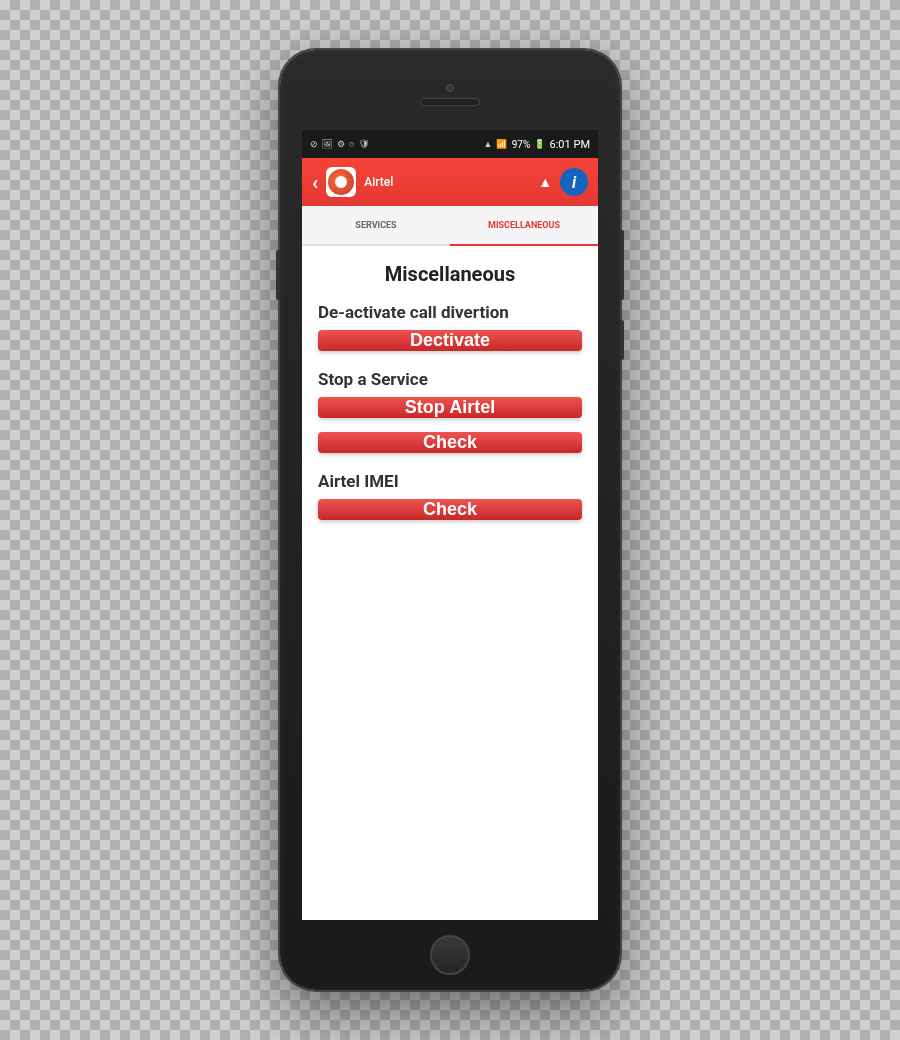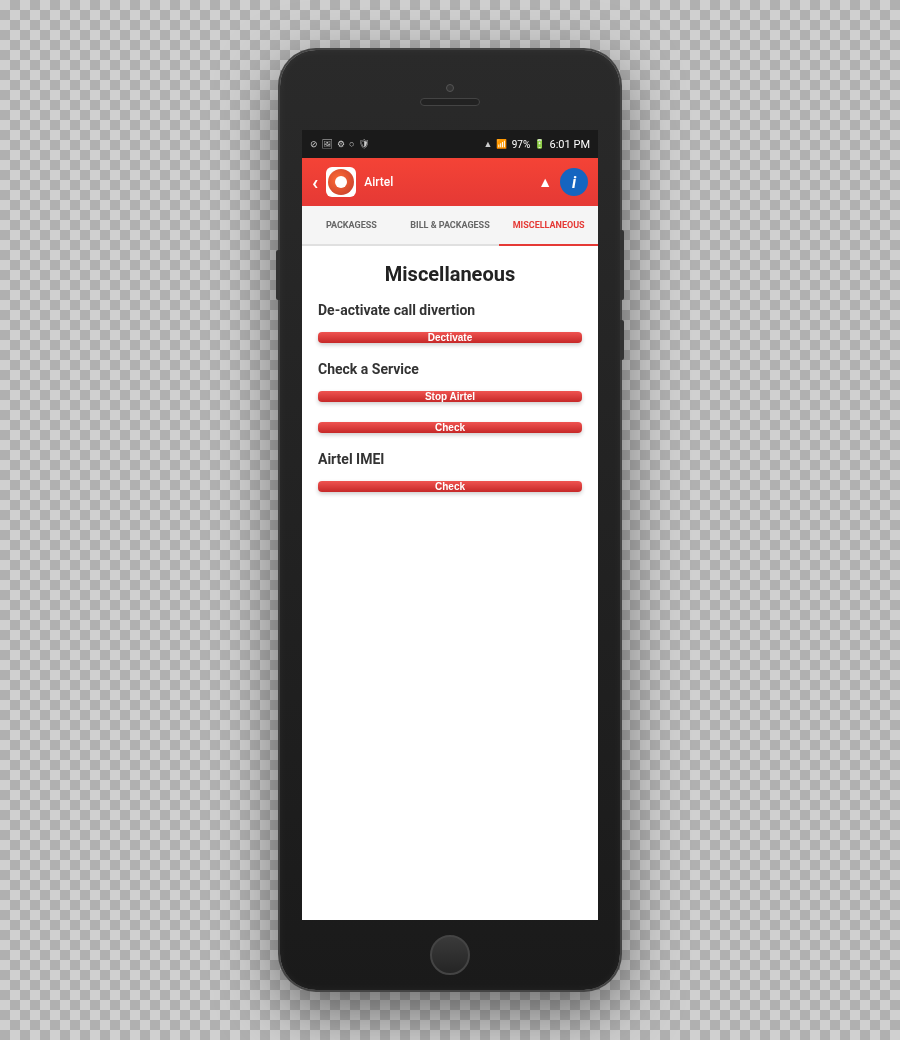--- a/index.html
+++ b/index.html
@@ -226,34 +226,34 @@
 
     .section-title {
       font-size: 20px;
       font-weight: bold;
       text-align: center;
       color: #222;
       margin-bottom: 16px;
     }
 
     .field-label {
-      font-size: 14px;
+      font-size: 17px;
       font-weight: bold;
       color: #333;
       margin-bottom: 8px;
       margin-top: 4px;
     }
 
     .red-button {
       width: 100%;
       background: linear-gradient(180deg, #ef5350 0%, #c62828 100%);
       border: none;
       border-radius: 4px;
       color: #fff;
-      font-size: 10px;
+      font-size: 18px;
       font-weight: bold;
       cursor: pointer;
       margin-bottom: 14px;
       text-align: center;
       box-shadow: 0 2px 4px rgba(0,0,0,0.2);
     }
 
     
     .phone-bottom {
       height: 70px;
@@ -340,32 +340,31 @@
         <div class="airtel-logo">
           <div class="airtel-logo-inner"></div>
         </div>
       </div>
       <span class="app-bar-title">Airtel</span>
       <span class="app-bar-signal">▲</span>
       <div class="app-bar-info">i</div>
     </div>
 
     <div class="tabs-bar">
-      <div class="tab">PACKAGESS</div>
-      <div class="tab">BILL &amp; PACKAGESS</div>
+      <div class="tab">SERVICES</div>
       <div class="tab active">MISCELLANEOUS</div>
     </div>
 
     <div class="content-area">
       <div class="section-title">Miscellaneous</div>
 
       <div class="field-label">De-activate call divertion</div>
       <button class="red-button">Dectivate</button>
 
-      <div class="field-label">Check a Service</div>
+      <div class="field-label">Stop a Service</div>
       <button class="red-button">Stop Airtel</button>
 
       <button class="red-button">Check</button>
 
       <div class="field-label">Airtel IMEI</div>
       <button class="red-button">Check</button>
     </div>
 
   </div>
 

